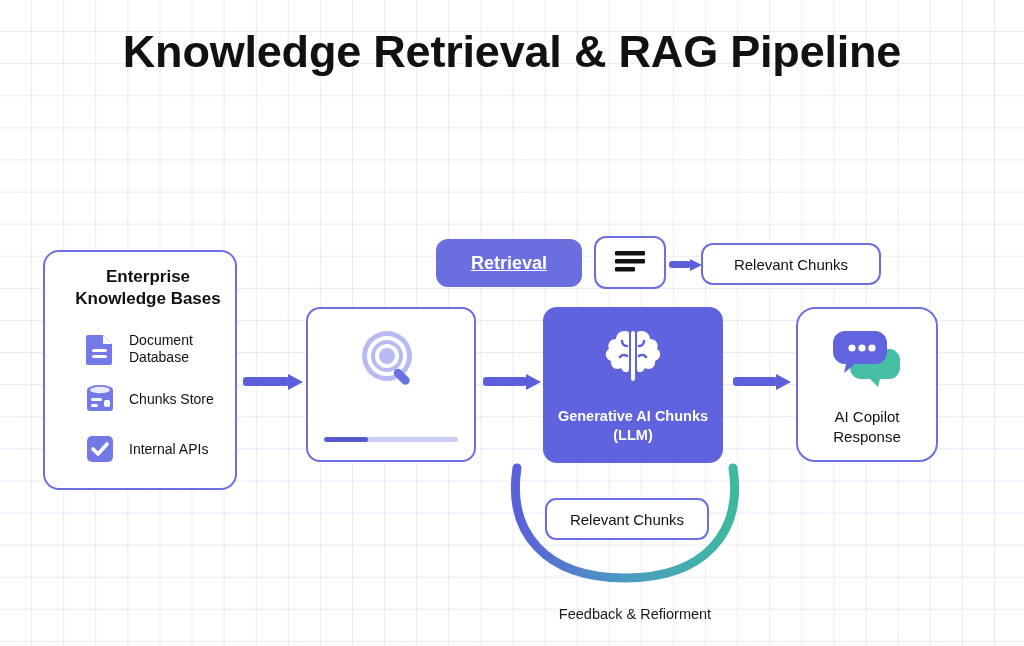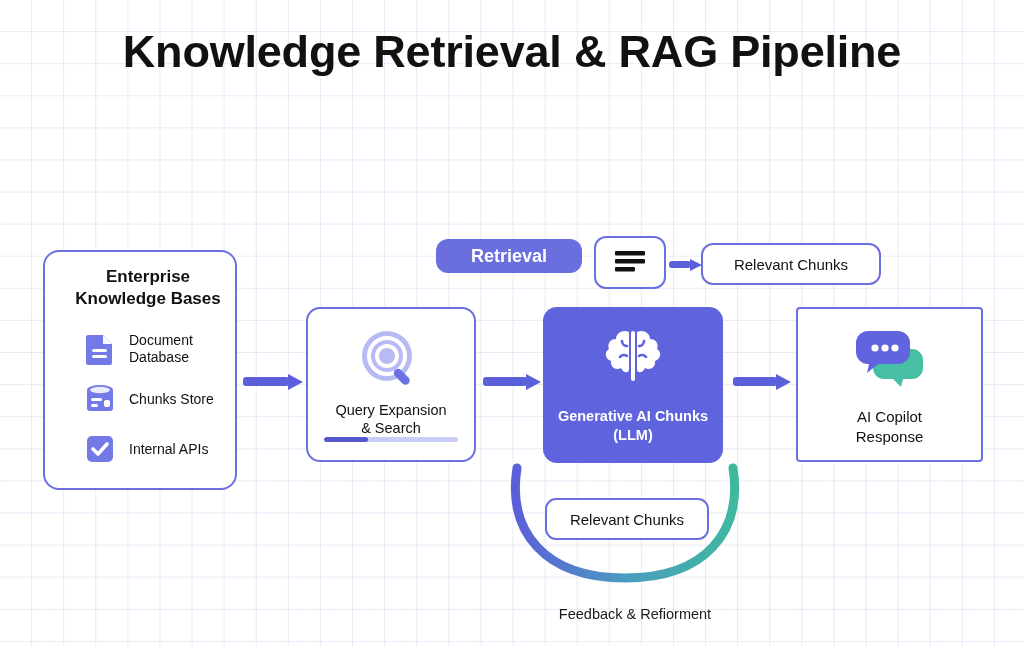--- a/index.html
+++ b/index.html
@@ -96,35 +96,35 @@
     background:#5f63dd;border-radius:14px;border:none;
   }
   #llm-ico{position:absolute;left:50%;top:20px;transform:translateX(-50%);}
   #llm-label{
     position:absolute;left:0;right:0;top:100px;
     text-align:center;font-size:14.5px;color:#ffffff;line-height:19px;font-weight:bold;
   }
 
   
   #copilot{
-    left:796px;top:307px;width:187px;height:155px;
-    border-radius:4px;
+    left:796px;top:307px;width:142px;height:155px;
+    border-radius:19px;
   }
   #copilot-ico{position:absolute;left:50%;top:18px;transform:translateX(-50%);}
   #copilot-label{
     position:absolute;left:0;right:0;top:98px;
     text-align:center;font-size:15px;color:#111;line-height:20px;font-weight:500;
   }
 
   
   #retrieval-pill{
-    left:436px;top:239px;width:146px;height:34px;
+    left:436px;top:239px;width:146px;height:48px;
     background:#6a6ede;border-radius:12px;
     display:flex;align-items:center;justify-content:center;
-    color:#fff;font-size:18px;font-weight:bold;
+    color:#fff;font-size:18px;font-weight:bold;text-decoration:underline;
   }
   #lines-box{
     left:594px;top:236px;width:72px;height:53px;
     border-radius:12px;
     display:flex;align-items:center;justify-content:center;
   }
   #chunks-top{
     left:701px;top:243px;width:180px;height:42px;
     border-radius:12px;border-width:2px;
     display:flex;align-items:center;justify-content:center;
@@ -207,24 +207,20 @@
 
 <div class="abs card" id="query">
   <span id="query-ico">
     <svg width="66" height="66" viewBox="0 0 66 66">
       <circle cx="29" cy="29" r="25" fill="#7d82ea" opacity="0.55"></circle>
       <circle cx="29" cy="29" r="18" fill="none" stroke="#ffffff" stroke-width="4"></circle>
       <circle cx="29" cy="29" r="10" fill="none" stroke="#ffffff" stroke-width="4"></circle>
       <rect x="40" y="40" width="19" height="8.5" rx="4.2" fill="#6b70e3" transform="rotate(45 40 40)"></rect>
     </svg>
   </span>
-  <div id="query-label">
-    <div>Query Expansion</div>
-    <div>&amp; Search</div>
-  </div>
   <div id="query-track">
     <div id="query-fill" style="width: 33%;"></div>
   </div>
 </div>
 
 <div class="abs arrow" style="left:483px;top:374px;width:58px;">
   <div class="shaft" style="width:44px;"></div>
   <div class="head" style="left:43px;"></div>
 </div>
 

